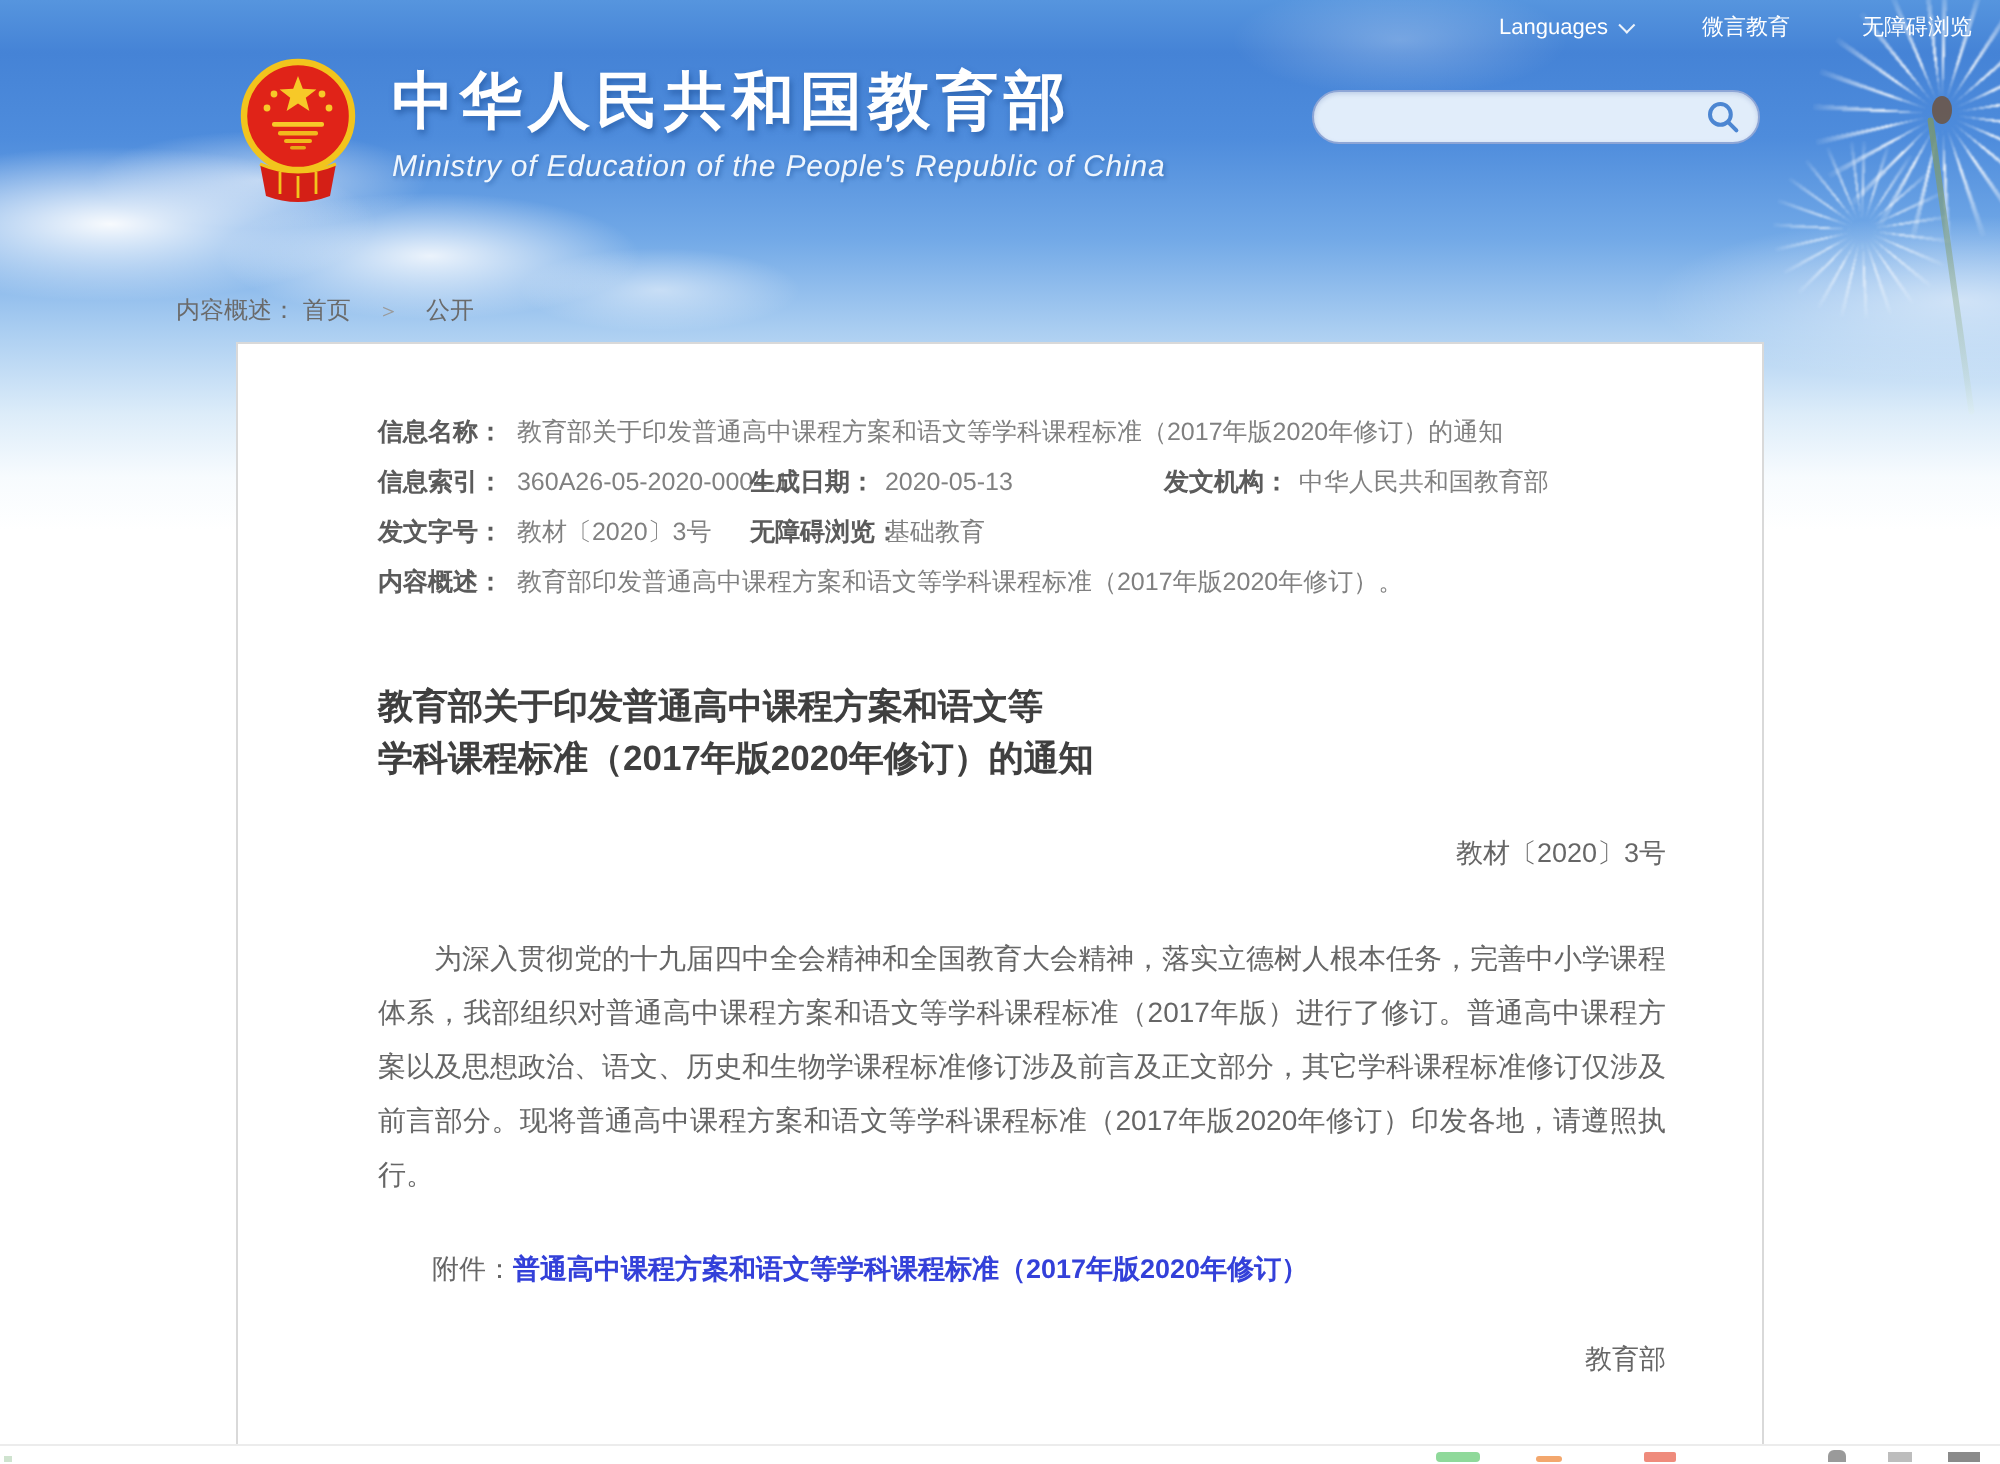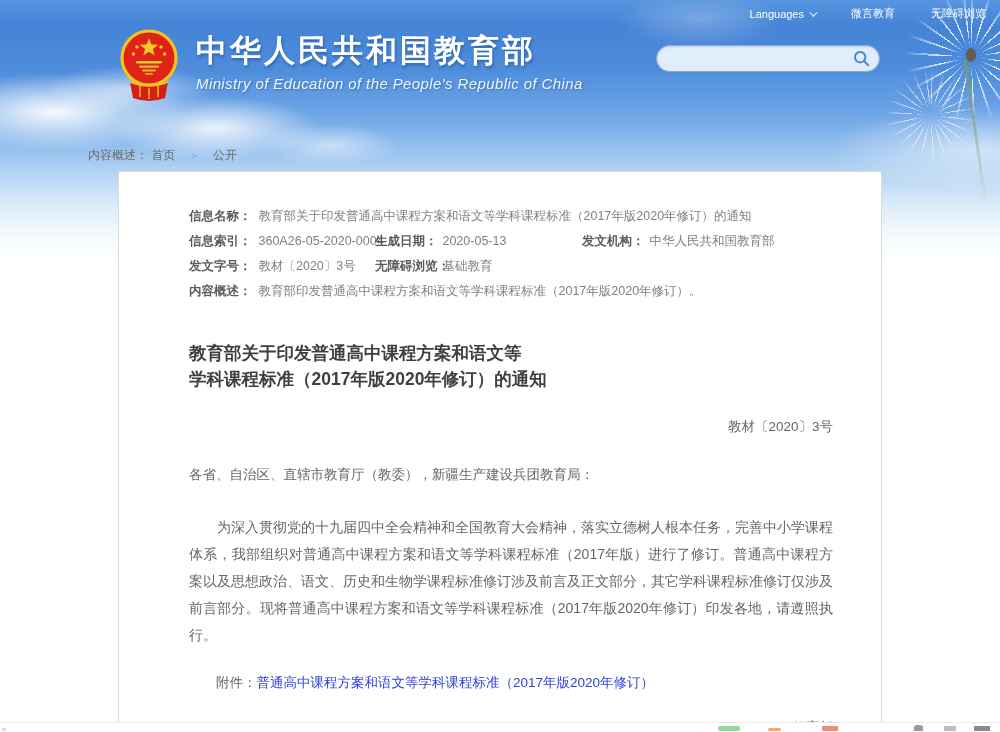--- a/index.html
+++ b/index.html
@@ -76,21 +76,21 @@
   .meta .v-date  { display:inline-block; width:136px; }
   .meta .lab.mid { width:64px; }
 
   .doc-title { margin-top:36px; text-align:left; font-weight:bold; color:#3f3f3f;
     font-size:17.5px; line-height:26px; }
   .doc-number { margin-top:26px; text-align:right; font-size:13.5px; color:#666666; }
   .salutation { margin-top:30px; font-size:13.5px; color:#666666; }
   .body-para { margin-top:30px; font-size:14px; color:#666666; line-height:27px;
     text-indent:2em; text-align:justify; }
   .attachment { margin-top:25px; font-size:13.5px; color:#666666; text-indent:2em; }
-  .attachment a { color:#3340d9; text-decoration:none; cursor:pointer; }
+  .attachment a { color:#3340d9; text-decoration:none; cursor:pointer;font-weight:bold; }
   .signature { margin-top:27px; text-align:right; font-size:13.5px; color:#666666; }
 
   
   .bottom-strip { position:absolute; left:0; bottom:0; width:1000px; height:10px;
     background:#ffffff; border-top:1px solid #ececec; }
   .bottom-strip i { position:absolute; bottom:1px; display:block; }
   .bi-green  { left:718px; width:22px; height:5px; background:#8fd99a; border-radius:2px; }
   .bi-orange { left:768px; width:13px; height:3px; background:#f3a76d; border-radius:2px; }
   .bi-red    { left:822px; width:16px; height:5px; background:#ef8b7c; border-radius:1px; }
   .bi-gray1  { left:914px; width:9px;  height:6px; background:#9a9a9a; border-radius:3px 3px 0 0; }
@@ -188,21 +188,20 @@
       </div>
     </div>
 
     <div class="doc-title">
       <div>教育部关于印发普通高中课程方案和语文等</div>
       <div>学科课程标准（2017年版2020年修订）的通知</div>
     </div>
 
     <div class="doc-number">教材〔2020〕3号</div>
 
-    <div class="salutation">各省、自治区、直辖市教育厅（教委），新疆生产建设兵团教育局：</div>
 
     <div class="body-para">为深入贯彻党的十九届四中全会精神和全国教育大会精神，落实立德树人根本任务，完善中小学课程体系，我部组织对普通高中课程方案和语文等学科课程标准（2017年版）进行了修订。普通高中课程方案以及思想政治、语文、历史和生物学课程标准修订涉及前言及正文部分，其它学科课程标准修订仅涉及前言部分。现将普通高中课程方案和语文等学科课程标准（2017年版2020年修订）印发各地，请遵照执行。</div>
 
     <div class="attachment">
       <span>附件：</span><a>普通高中课程方案和语文等学科课程标准（2017年版2020年修订）</a>
     </div>
 
     <div class="signature">教育部</div>
   </div>
 

